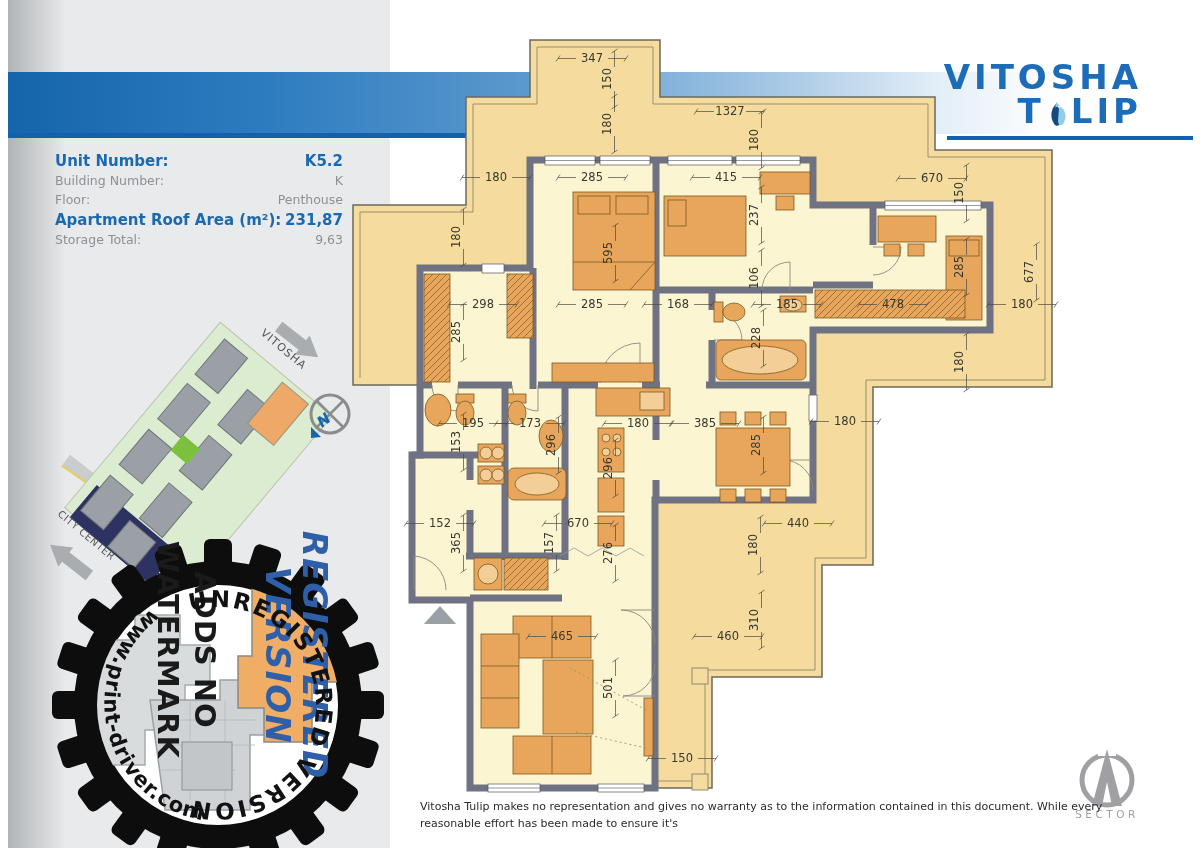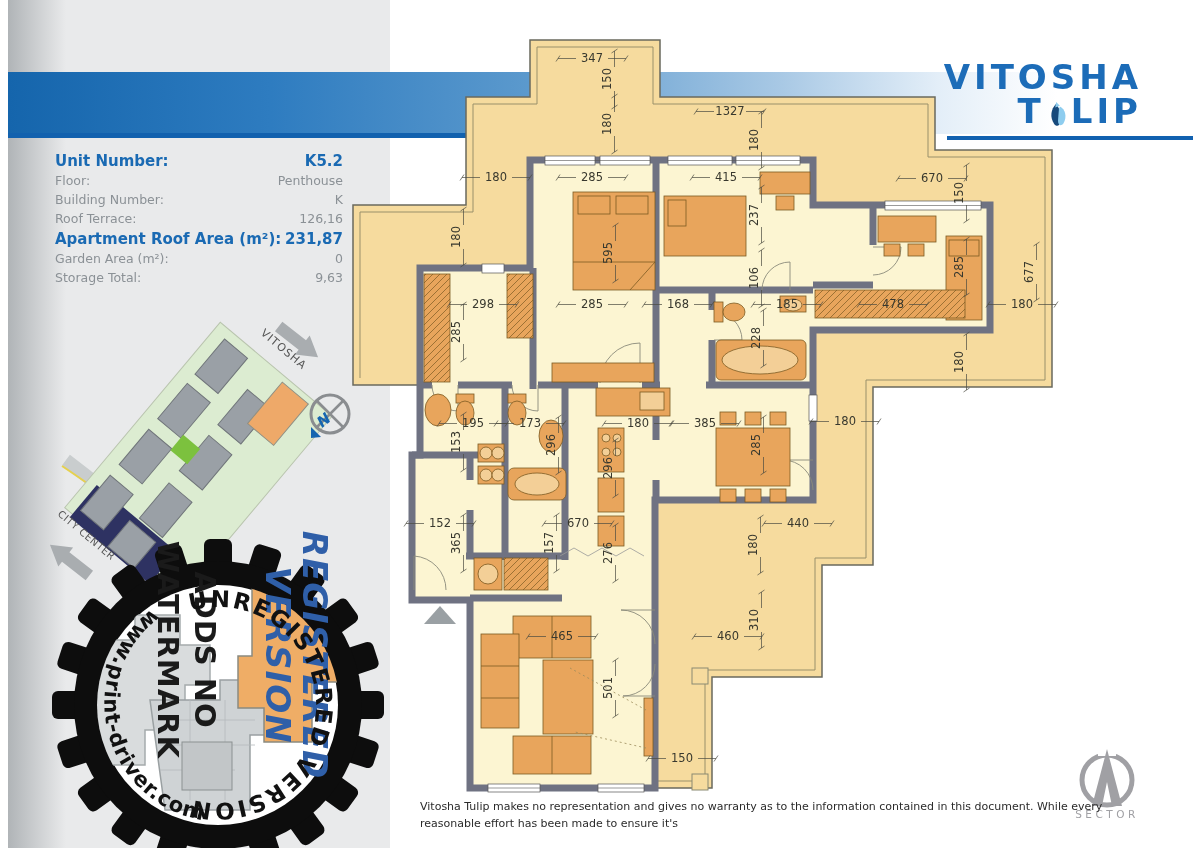--- a/index.html
+++ b/index.html
@@ -614,40 +614,32 @@
   </div>
 </div>
 <div class="logo-underline"></div>
 
 <div class="info" id="info-panel">
     <div class="row emph">
       <span>Unit Number:</span>
       <span>K5.2</span>
     </div>
     <div class="row">
-      <span>Floor:</span>
-      <span>Penthouse</span>
-    </div>
-    <div class="row">
       <span>Building Number:</span>
       <span>K</span>
     </div>
     <div class="row">
-      <span>Roof Terrace:</span>
-      <span>126,16</span>
+      <span>Floor:</span>
+      <span>Penthouse</span>
     </div>
     <div class="row emph">
       <span>Apartment Roof Area (m²):</span>
       <span>231,87</span>
     </div>
     <div class="row">
-      <span>Garden Area (m²):</span>
-      <span>0</span>
-    </div>
-    <div class="row">
       <span>Storage Total:</span>
       <span>9,63</span>
     </div>
   </div>
 
 <div class="disclaimer">
   <div>Vitosha Tulip makes no representation and gives no warranty as to the information contained in this document. While every reasonable effort has been made to ensure it's</div>
 </div>
 
 </body></html>

